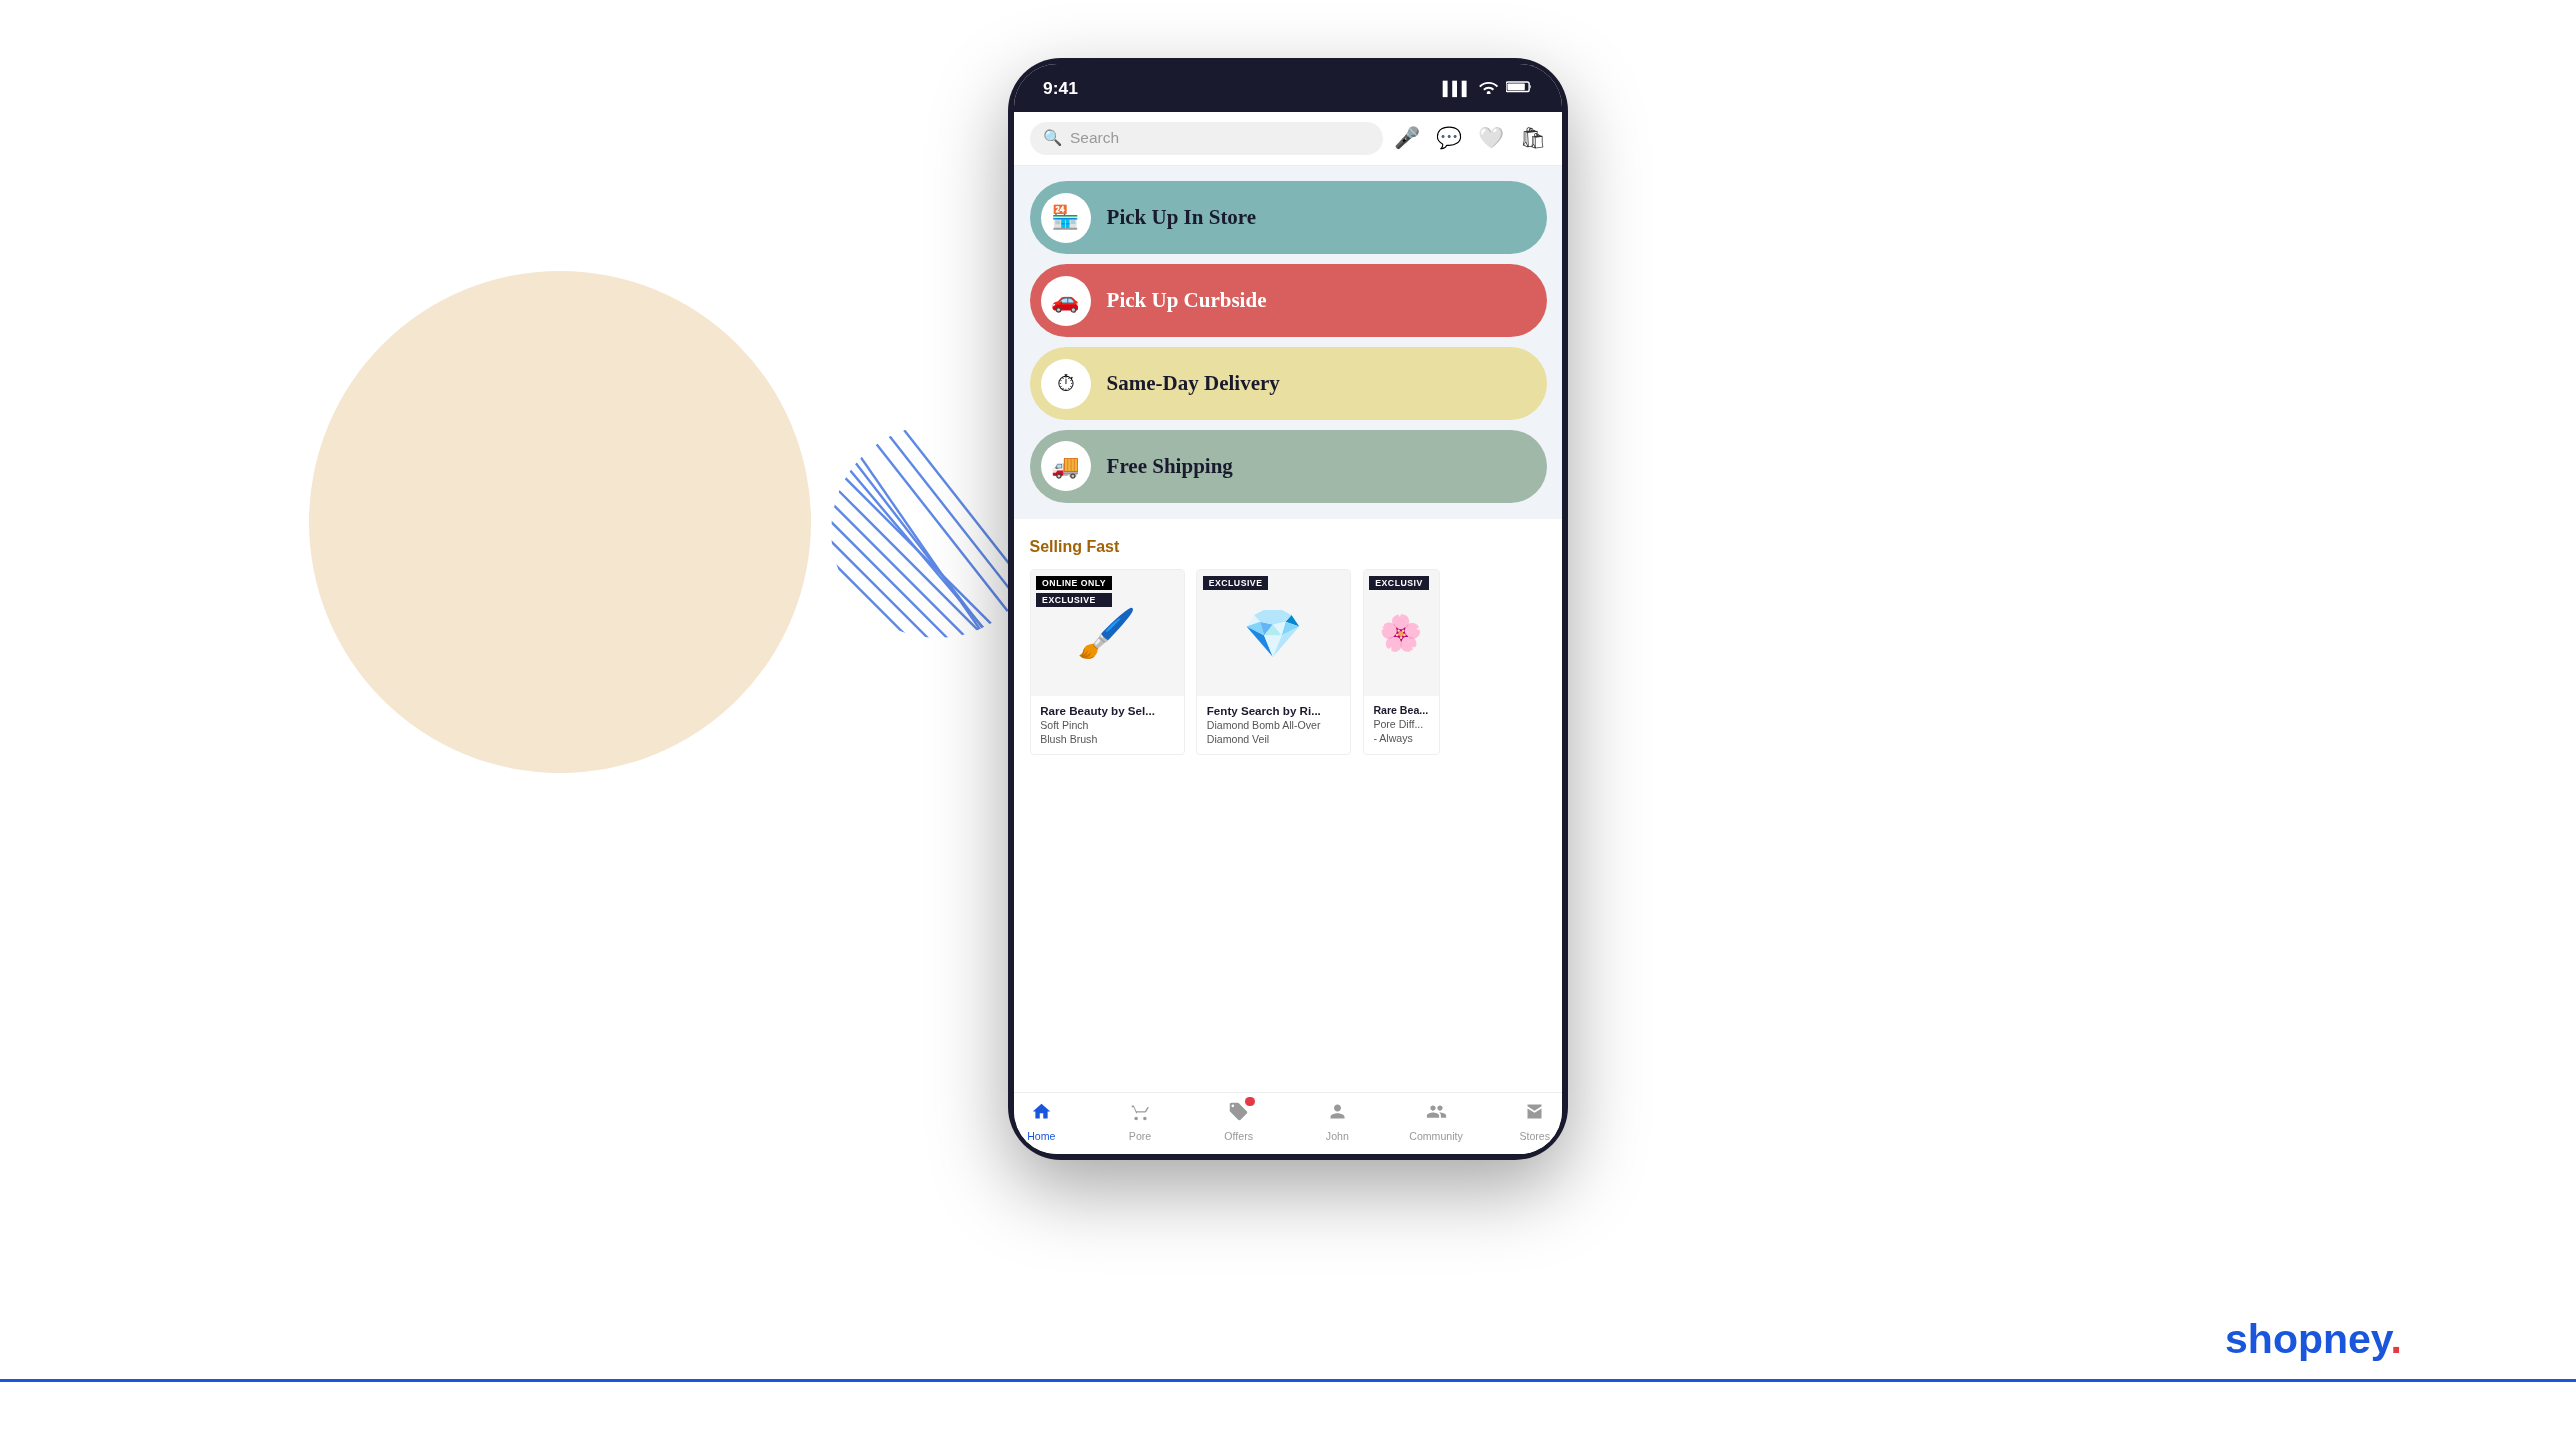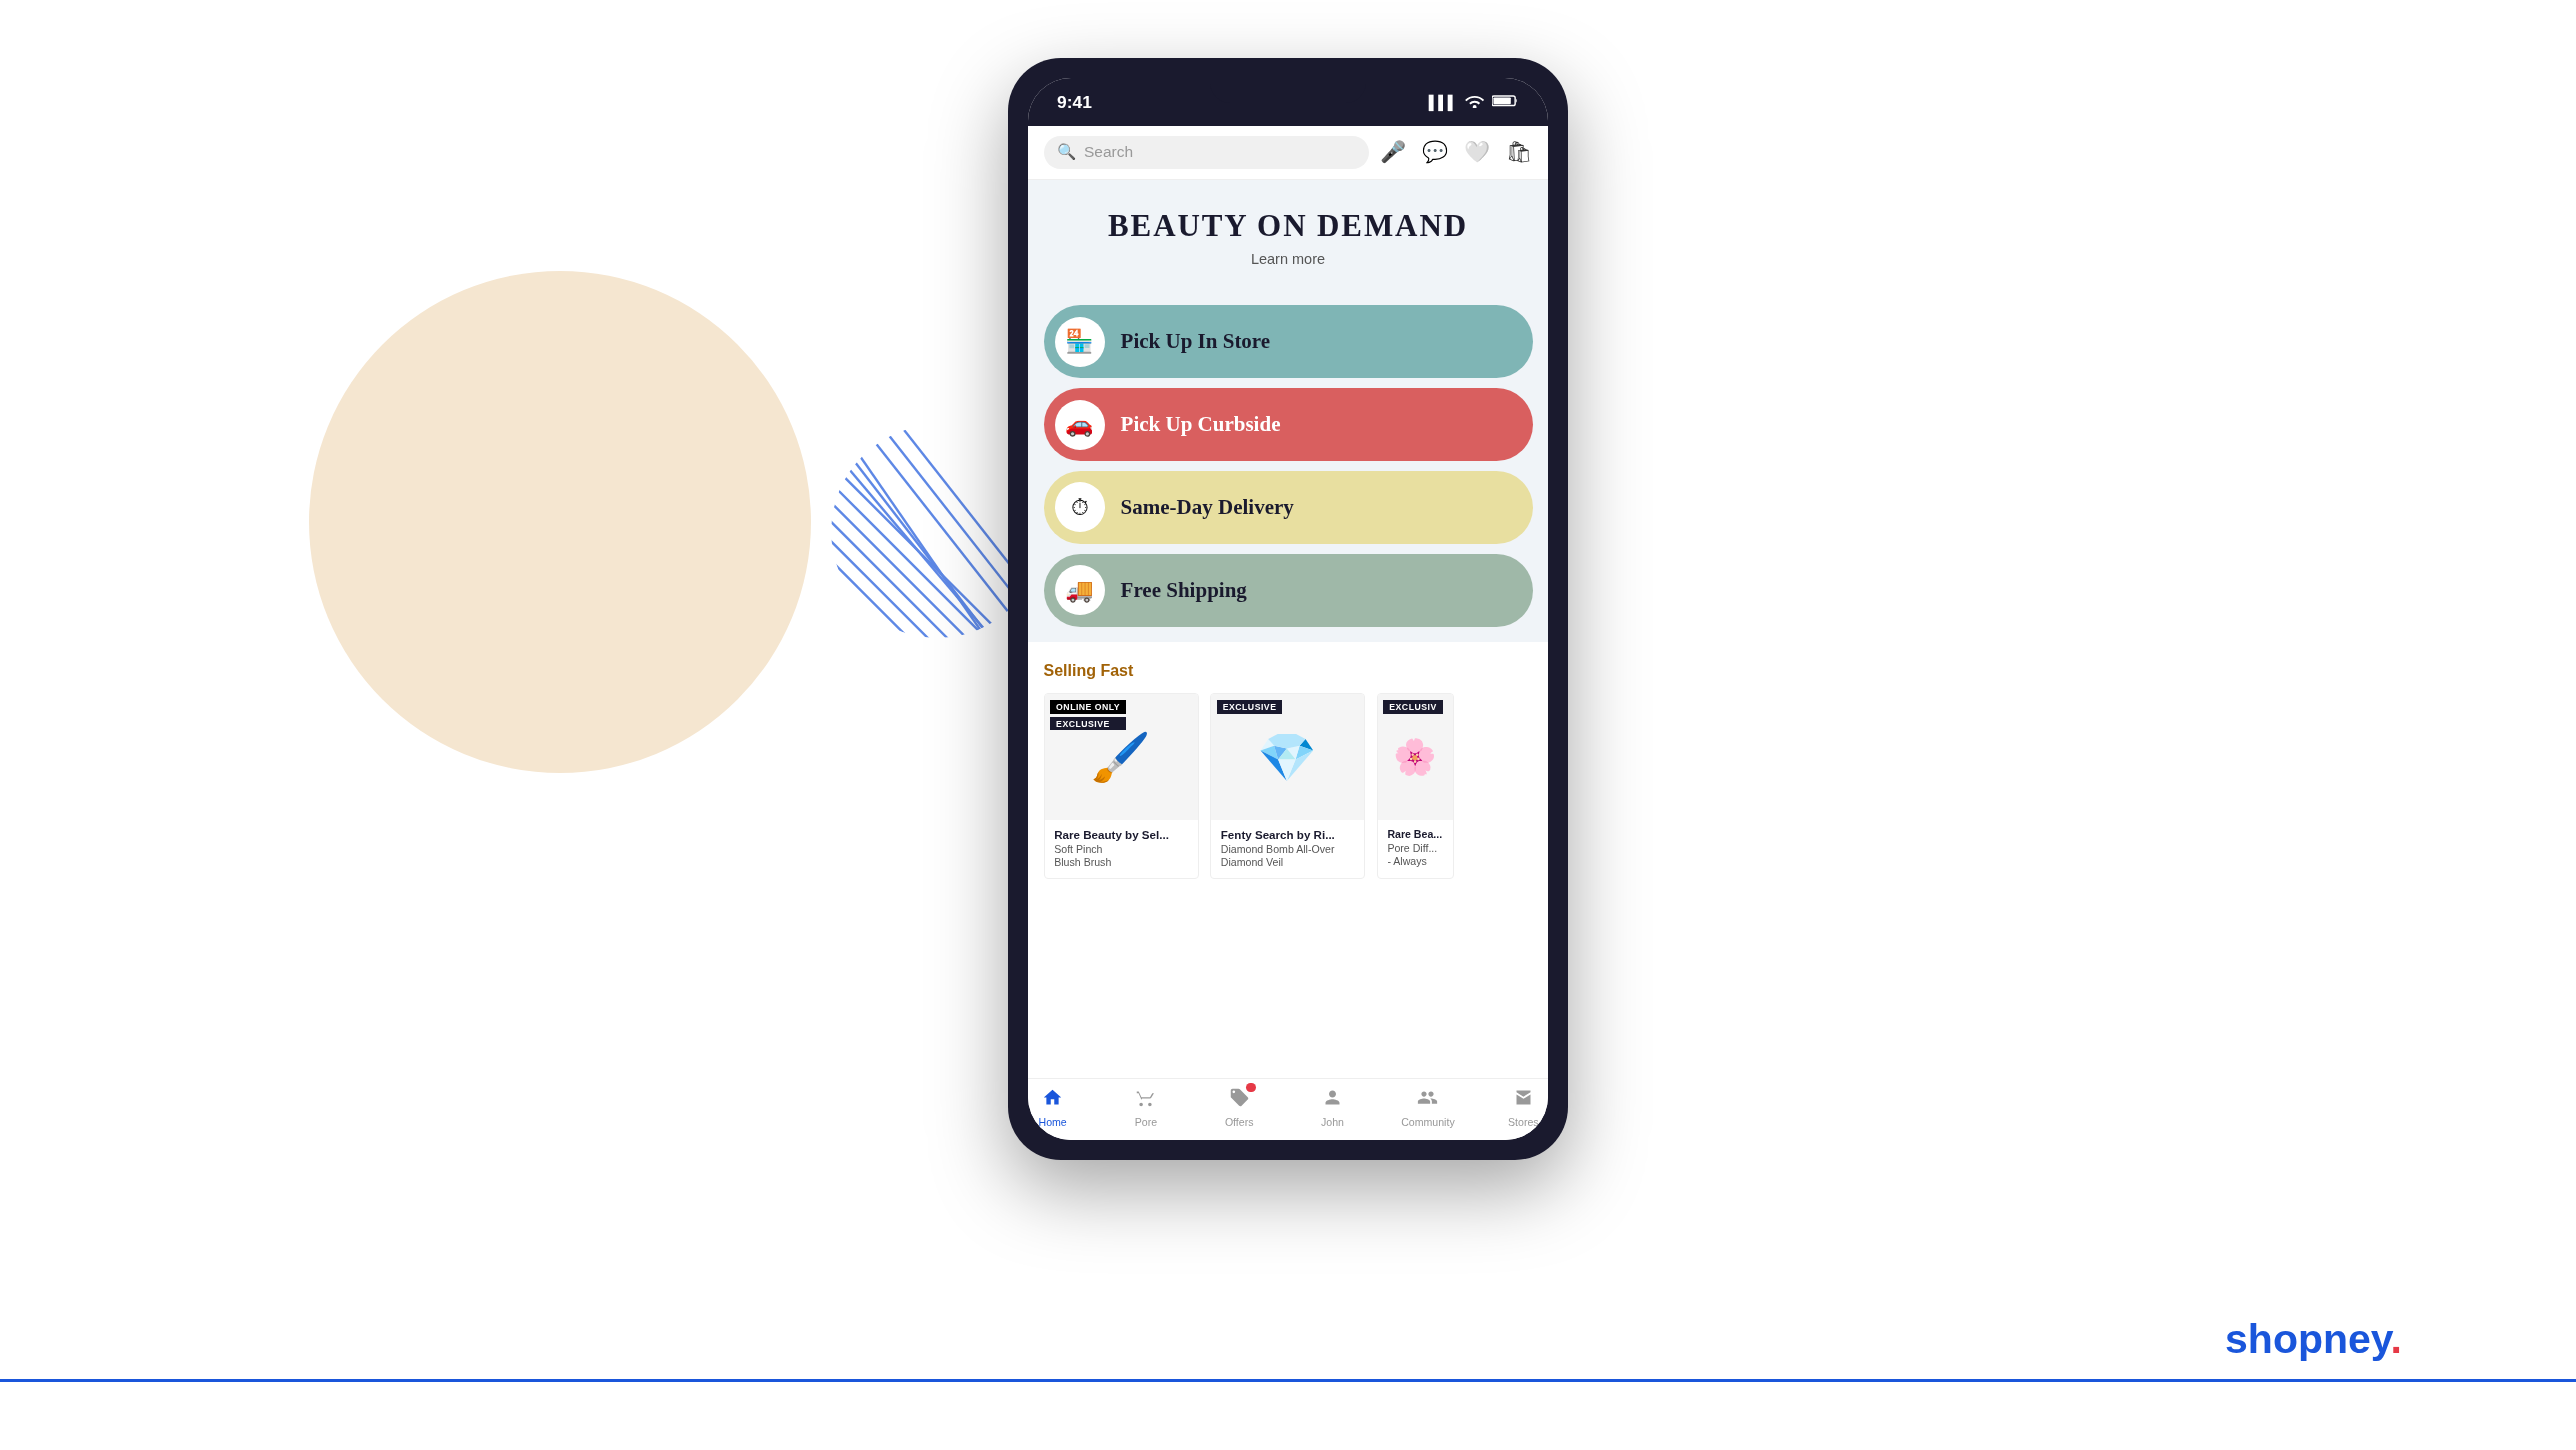--- a/index.html
+++ b/index.html
@@ -65,21 +65,21 @@
     
     .phone-wrapper {
       position: absolute;
       top: 58px;
       left: 50%;
       transform: translateX(-50%);
       width: 560px;
       height: 1102px;
       background: #1a1a2e;
       border-radius: 53px;
-      padding: 20px;
+      padding: 6px;
       box-shadow: 0 29px 77px rgba(0,0,0,0.35);
     }
 
     .phone-screen {
       width: 100%;
       height: 100%;
       background: #f8f8f8;
       border-radius: 43px;
       overflow: hidden;
       display: flex;
@@ -432,24 +432,20 @@
       <div class="search-icons">
         <span class="search-icon-btn">🎤</span>
         <span class="search-icon-btn">💬</span>
         <span class="search-icon-btn">🤍</span>
         <span class="search-icon-btn">🛍</span>
       </div>
     </div>
 
     <div class="content-scroll">
 
-      <div class="hero-banner">
-        <div class="hero-title">BEAUTY ON DEMAND</div>
-        <div class="hero-subtitle">Learn more</div>
-      </div>
 
       <div class="service-options">
 
         <div class="service-option teal">
           <div class="service-icon-circle">🏪</div>
           <span class="service-label">Pick Up In Store</span>
         </div>
 
         <div class="service-option red">
           <div class="service-icon-circle">🚗</div>

